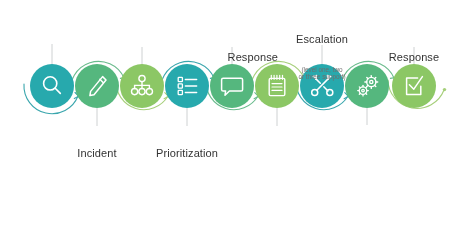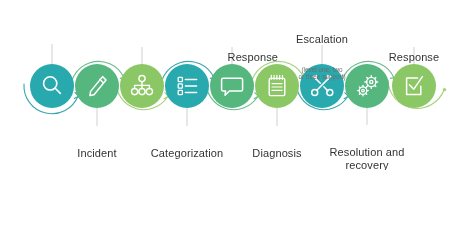--- a/index.html
+++ b/index.html
@@ -241,44 +241,35 @@
   </svg>
 
 
   <div class="label" style="left:51px; top:128px; width:92px;">
     <span class="title">Incident</span>
     
   </div>
 
 
   <div class="label" style="left:139px; top:128px; width:96px;">
-    <span class="title">Categorization</span>
+    <span class="title">Prioritization</span>
     
   </div>
 
   <div class="label" style="left:186px; top:32px; width:92px;text-align:right;">
     <span class="title">Response</span>
     
   </div>
 
-  <div class="label" style="left:231px; top:128px; width:92px;">
-    <span class="title">Diagnosis</span>
-    
-  </div>
 
   <div class="label" style="left:274px; top:14px; width:96px;">
     <span class="title">Escalation</span>
     <span class="sub">(level one, two
 or three support)</span>
   </div>
 
-  <div class="label" style="left:321px; top:127px; width:92px;">
-    <span class="title">Resolution and
-recovery</span>
-    
-  </div>
 
   <div class="label" style="left:368px; top:32px; width:92px;">
     <span class="title">Response</span>
     
   </div>
 
 </div>
 
 </body></html>

